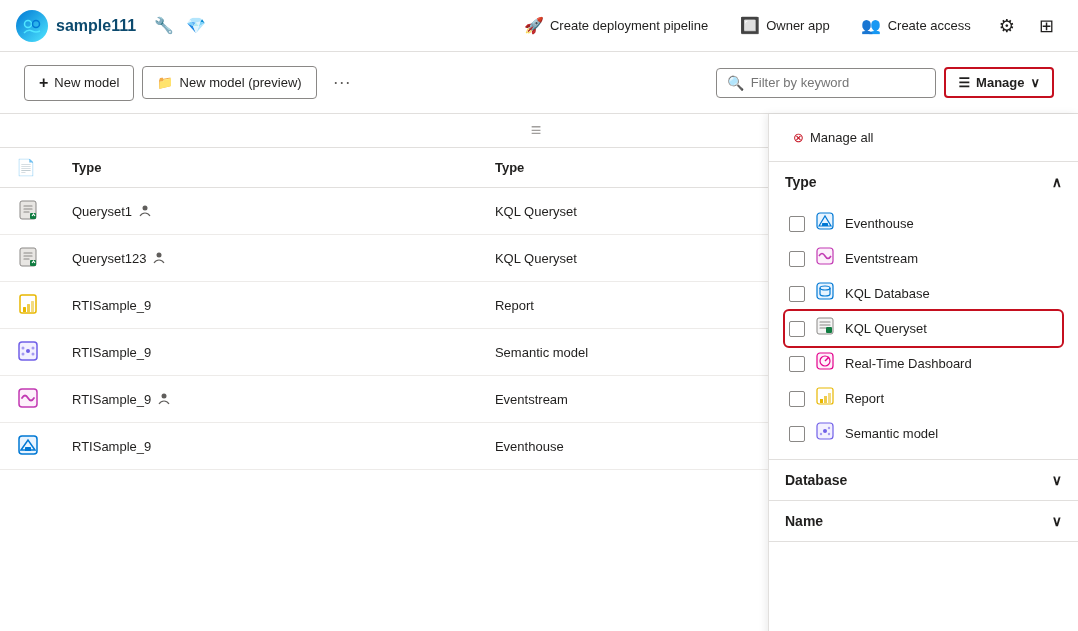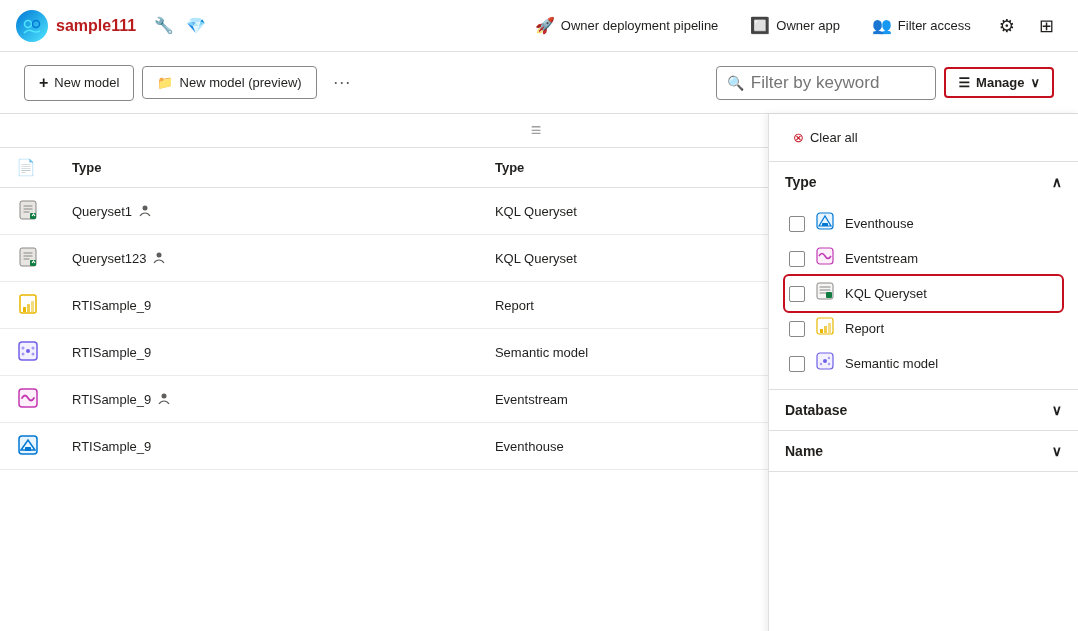--- a/index.html
+++ b/index.html
@@ -11,21 +11,21 @@
       padding: 0 16px; height: 52px; border-bottom: 1px solid #e1dfdd;
       gap: 8px;
     }
     .workspace-icon {
       width: 32px; height: 32px; border-radius: 50%;
       background: linear-gradient(135deg, #0078d4, #50e6ff);
       display: flex; align-items: center; justify-content: center;
       color: white; font-size: 14px; font-weight: bold;
     }
     .workspace-name {
-      font-size: 16px; font-weight: 600; color: #b91c1c; margin-right: 8px;
+      font-size: 16px; font-weight: 600; color: #0c4a6e; margin-right: 8px;
     }
     .nav-icon { font-size: 16px; color: #605e5c; cursor: pointer; margin: 0 2px; }
     .nav-spacer { flex: 1; }
     .nav-btn {
       display: flex; align-items: center; gap: 6px;
       padding: 6px 12px; border-radius: 4px; cursor: pointer;
       color: #201f1e; font-size: 13px; background: transparent; border: none;
       white-space: nowrap;
     }
     .nav-btn-icon { font-size: 16px; }
@@ -47,21 +47,21 @@
       padding: 8px; border-radius: 4px; cursor: pointer;
       border: none; background: transparent; font-size: 18px; color: #605e5c;
     }
     .search-spacer { flex: 1; }
     .search-box {
       display: flex; align-items: center; gap: 6px;
       border: 1px solid #8a8886; border-radius: 4px;
       padding: 6px 10px; width: 220px; background: #fff;
     }
     .search-box input {
-      border: none; outline: none; font-size: 17px;
+      border: none; outline: none; font-size: 13px;
       color: #14532d; background: transparent; width: 100%;
     }
     .filter-btn {
       display: flex; align-items: center; gap: 6px;
       padding: 6px 12px; border: 2px solid #c50f1f; border-radius: 4px;
       cursor: pointer; background: #fff; font-size: 13px; font-weight: 600;
       color: #201f1e;
     }
 
     
@@ -133,29 +133,29 @@
       <circle cx="15" cy="9" r="3.5" stroke="#0078d4" stroke-width="1.5" fill="none"></circle>
       <path d="M3 18 Q7 14 11 16 Q15 18 19 16" stroke="#50e6ff" stroke-width="1.5" fill="none"></path>
     </svg>
   </div>
   <span class="workspace-name">sample111</span>
   <span class="nav-icon" title="Settings">🔧</span>
   <span class="nav-icon">💎</span>
   <div class="nav-spacer"></div>
   <button class="nav-btn">
     <span class="nav-btn-icon">🚀</span>
-    <span>Owner deployment pipeline</span>
+    <span>Create deployment pipeline</span>
   </button>
   <button class="nav-btn">
     <span class="nav-btn-icon">🔲</span>
     <span>Owner app</span>
   </button>
   <button class="nav-btn">
     <span class="nav-btn-icon">👥</span>
-    <span>Filter access</span>
+    <span>Create access</span>
   </button>
   <button class="nav-btn gear-btn">
     <span>⚙</span>
   </button>
   <button class="nav-btn gear-btn">
     <span>⊞</span>
   </button>
 </div>
 
 <div class="toolbar">
@@ -327,21 +327,21 @@
     <td>—</td>
   </tr>
         </tbody>
     </table>
   </div>
 
   <div class="filter-panel">
     <div class="filter-panel-header">
       <button class="clear-all-btn">
         <span style="color:#c50f1f;">⊗</span>
-        <span>Clear all</span>
+        <span>Manage all</span>
       </button>
     </div>
 
     <div class="filter-section">
       <div class="filter-section-header">
         <span>Type</span>
         <span>∧</span>
       </div>
       <div class="filter-items" id="filter-items-type">
       <div class="filter-item">
@@ -354,28 +354,46 @@
     <span class="filter-item-label">Eventhouse</span>
   </div>
           <div class="filter-item">
     <div class="filter-checkbox"></div>
     <span class="filter-item-icon"><svg width="18" height="18" viewBox="0 0 18 18">
                 <rect x="1" y="1" width="16" height="16" rx="3" fill="#fdf0fb" stroke="#c239b3" stroke-width="1.2"></rect>
                 <path d="M3 9 Q6 4 9 9 Q12 14 15 9" stroke="#c239b3" stroke-width="1.5" fill="none"></path>
               </svg></span>
     <span class="filter-item-label">Eventstream</span>
   </div>
+          <div class="filter-item">
+    <div class="filter-checkbox"></div>
+    <span class="filter-item-icon"><svg width="18" height="18" viewBox="0 0 18 18">
+                <rect x="1" y="1" width="16" height="16" rx="3" fill="#e8f4ff" stroke="#0078d4" stroke-width="1.2"></rect>
+                <ellipse cx="9" cy="6" rx="5" ry="2" fill="none" stroke="#0078d4" stroke-width="1.2"></ellipse>
+                <path d="M4 6 L4 12 Q4 14 9 14 Q14 14 14 12 L14 6" stroke="#0078d4" stroke-width="1.2" fill="none"></path>
+              </svg></span>
+    <span class="filter-item-label">KQL Database</span>
+  </div>
           <div class="filter-item highlighted">
     <div class="filter-checkbox"></div>
     <span class="filter-item-icon"><svg width="18" height="18" viewBox="0 0 18 18">
                 <rect x="1" y="1" width="16" height="16" rx="2" fill="#f5f5f5" stroke="#8a8886" stroke-width="1"></rect>
                 <path d="M4 5h10M4 8h10M4 11h6" stroke="#8a8886" stroke-width="1.2" stroke-linecap="round"></path>
                 <rect x="10" y="10" width="6" height="6" rx="1" fill="#107c41"></rect>
               </svg></span>
     <span class="filter-item-label">KQL Queryset</span>
+  </div>
+          <div class="filter-item">
+    <div class="filter-checkbox"></div>
+    <span class="filter-item-icon"><svg width="18" height="18" viewBox="0 0 18 18">
+                <rect x="1" y="1" width="16" height="16" rx="3" fill="#fff0fa" stroke="#e3008c" stroke-width="1.2"></rect>
+                <circle cx="9" cy="9" r="5" fill="none" stroke="#e3008c" stroke-width="1.2"></circle>
+                <path d="M9 9 L13 5" stroke="#e3008c" stroke-width="1.5"></path>
+              </svg></span>
+    <span class="filter-item-label">Real-Time Dashboard</span>
   </div>
           <div class="filter-item">
     <div class="filter-checkbox"></div>
     <span class="filter-item-icon"><svg width="18" height="18" viewBox="0 0 18 18">
                 <rect x="1" y="1" width="16" height="16" rx="2" fill="#fff" stroke="#e8b700" stroke-width="1.2"></rect>
                 <rect x="4" y="12" width="3" height="4" fill="#e8b700"></rect>
                 <rect x="8" y="9" width="3" height="7" fill="#e8b700" opacity="0.7"></rect>
                 <rect x="12" y="6" width="3" height="10" fill="#e8b700" opacity="0.5"></rect>
               </svg></span>
     <span class="filter-item-label">Report</span>

